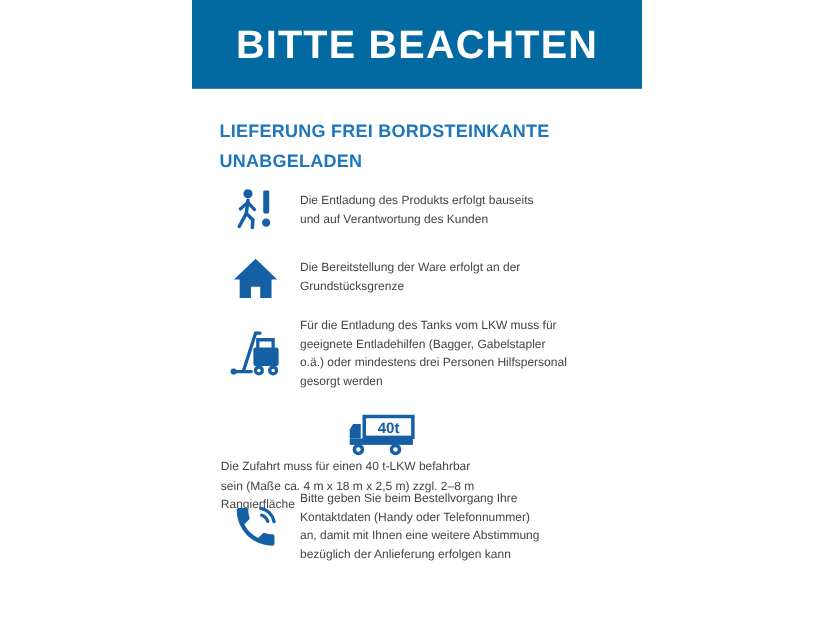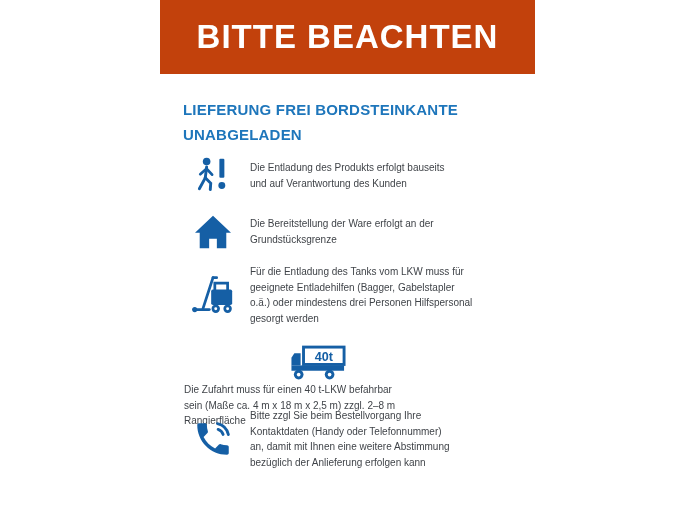--- a/index.html
+++ b/index.html
@@ -5,21 +5,21 @@
   html,body{margin:0;padding:0;background:#ffffff;}
   .canvas{
     position:relative;
     width:700px;height:525px;
     background:#ffffff;
     font-family:"Liberation Sans","DejaVu Sans",sans-serif;
     overflow:hidden;
   }
   .banner{
     position:absolute;left:160px;top:0;width:375px;height:74px;
-    background:#c2410c;
+    background:#0369a1;
     display:flex;align-items:center;justify-content:center;
   }
   .banner-title{
     color:#ffffff;font-size:33px;font-weight:700;letter-spacing:1px;
     white-space:nowrap;
   }
   .subtitle{
     position:absolute;left:183px;top:97px;width:360px;
     color:#1e76bb;font-size:15px;font-weight:700;line-height:25px;
     letter-spacing:0.2px;
@@ -138,20 +138,20 @@
   <div class="row row-5">
     <div class="icon-cell">
       <svg width="42" height="42" viewBox="0 0 24 24">
         <path class="ic-fill" d="M6.62 10.79c1.44 2.83 3.76 5.14 6.59 6.59l2.2-2.21c.27-.27.67-.36 1.02-.24 1.12.37 2.33.57 3.57.57.55 0 1 .45 1 1V20c0 .55-.45 1-1 1-9.39 0-17-7.61-17-17 0-.55.45-1 1-1h3.5c.55 0 1 .45 1 1 0 1.25.2 2.45.57 3.57.11.35.03.74-.25 1.02l-2.2 2.2z"></path>
         <path class="ic-stroke" stroke-width="1.6" d="M14.5 3.2 a8.2 8.2 0 0 1 6.3 6.3"></path>
         <path class="ic-stroke" stroke-width="1.6" d="M14.9 6.5 a4.6 4.6 0 0 1 2.9 2.9"></path>
         <path class="ic-stroke" stroke-width="1.6" d="M3.2 14.5 a8.2 8.2 0 0 0 6.3 6.3" opacity="0.001"></path>
       </svg>
     </div>
     <div class="row-text">
-      <div>Bitte zzgl Sie beim Bestellvorgang Ihre</div>
+      <div>Bitte geben Sie beim Bestellvorgang Ihre</div>
       <div>Kontaktdaten (Handy oder Telefonnummer)</div>
       <div>an, damit mit Ihnen eine weitere Abstimmung</div>
       <div>bezüglich der Anlieferung erfolgen kann</div>
     </div>
   </div>
 
 </div>
 
 </body></html>

